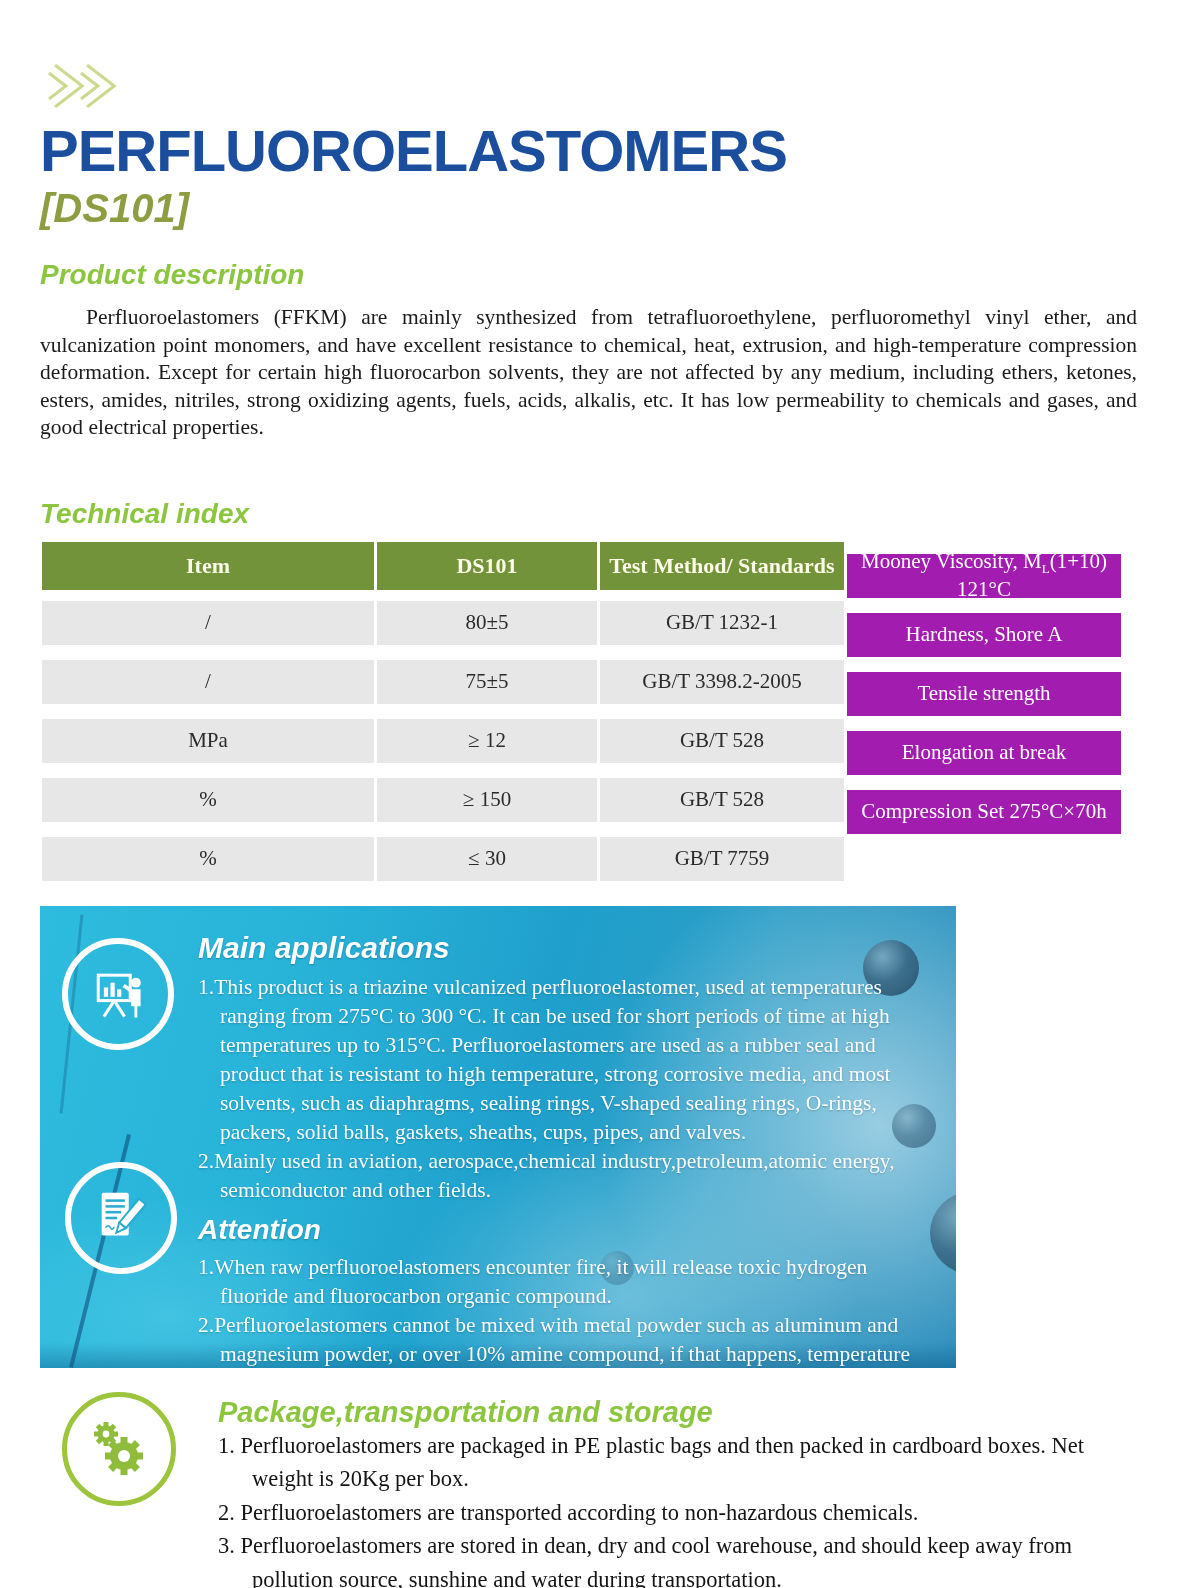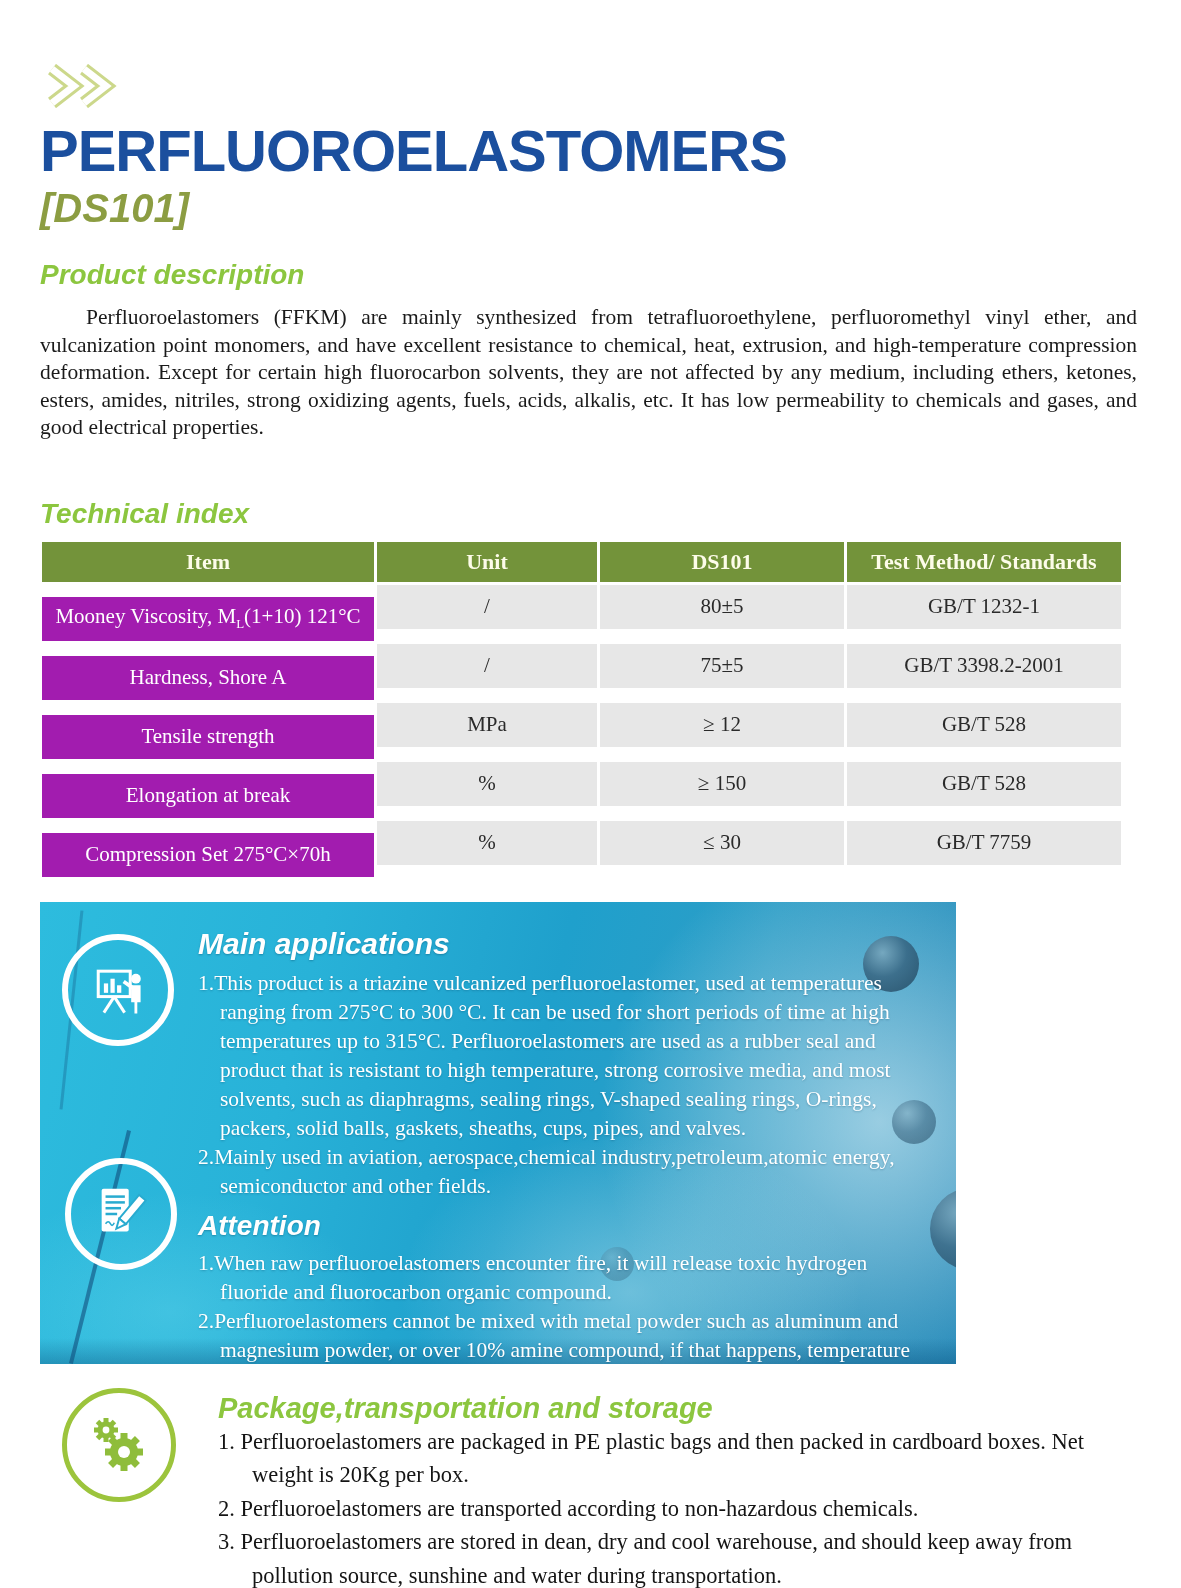--- a/index.html
+++ b/index.html
@@ -66,21 +66,21 @@
   }
   .tech-table .cell {
     display:flex; align-items:center; justify-content:center;
     text-align:center;
   }
   .th {
     background:#73933a;
     color:#fdfce9;
     font-weight:bold;
     font-size:22px;
-    height:40px;
+    height:48px;
   }
   .item-cell {
     background:#a21caf;
     color:#ffffff;
     font-weight:normal;
     font-size:21px;
     height:44px;
     margin-top:12px;
   }
   .val-cell {
@@ -195,35 +195,34 @@
     </svg>
     <h1 class="page-title">PERFLUOROELASTOMERS</h1>
     <div class="product-code">[DS101]</div>
 
     <h2 class="green-h desc-h">Product description</h2>
     <p class="desc-p">Perfluoroelastomers (FFKM) are mainly synthesized from tetrafluoroethylene, perfluoromethyl vinyl ether, and vulcanization point monomers, and have excellent resistance to chemical, heat, extrusion, and high-temperature compression deformation. Except for certain high fluorocarbon solvents, they are not affected by any medium, including ethers, ketones, esters, amides, nitriles, strong oxidizing agents, fuels, acids, alkalis, etc. It has low permeability to chemicals and gases, and good electrical properties.</p>
 
     <h2 class="green-h tech-h">Technical index</h2>
     <div class="tech-table">
       <div class="cell th">Item</div>
-      <div class="cell th">Unit</div>
       <div class="cell th">DS101</div>
       <div class="cell th">Test Method/ Standards</div>
 
       <div class="cell item-cell">
           <span><span>Mooney Viscosity, M</span><sub>L</sub><span>(1+10) 121°C</span></span>
         </div>
       <div class="cell val-cell">/</div>
       <div class="cell val-cell">80±5</div>
       <div class="cell val-cell">GB/T 1232-1</div>
 
       <div class="cell item-cell">Hardness, Shore A</div>
       <div class="cell val-cell">/</div>
       <div class="cell val-cell">75±5</div>
-      <div class="cell val-cell">GB/T 3398.2-2001</div>
+      <div class="cell val-cell">GB/T 3398.2-2005</div>
 
       <div class="cell item-cell">Tensile strength</div>
       <div class="cell val-cell">MPa</div>
       <div class="cell val-cell">≥ 12</div>
       <div class="cell val-cell">GB/T 528</div>
 
       <div class="cell item-cell">Elongation at break</div>
       <div class="cell val-cell">%</div>
       <div class="cell val-cell">≥ 150</div>
       <div class="cell val-cell">GB/T 528</div>

